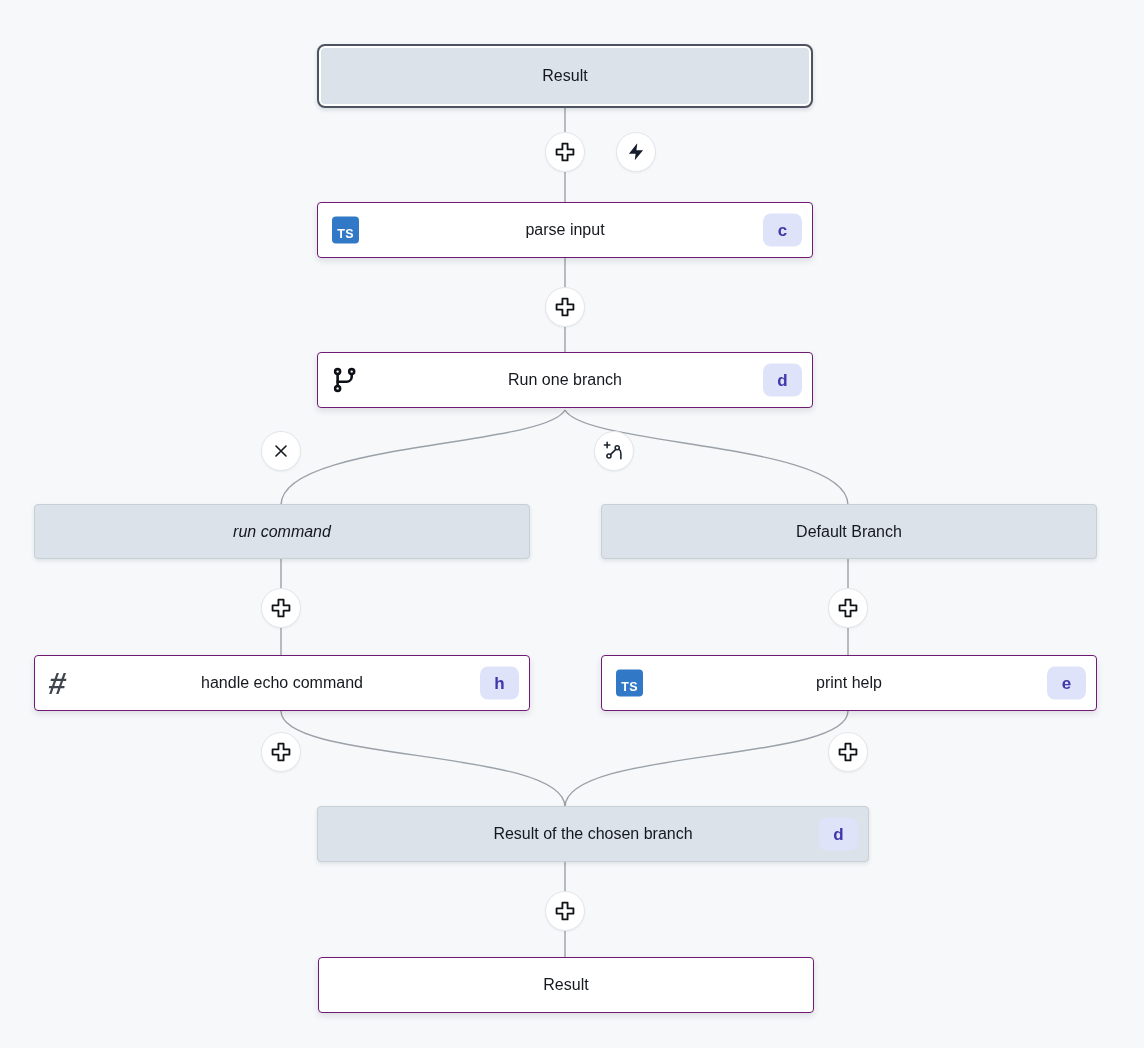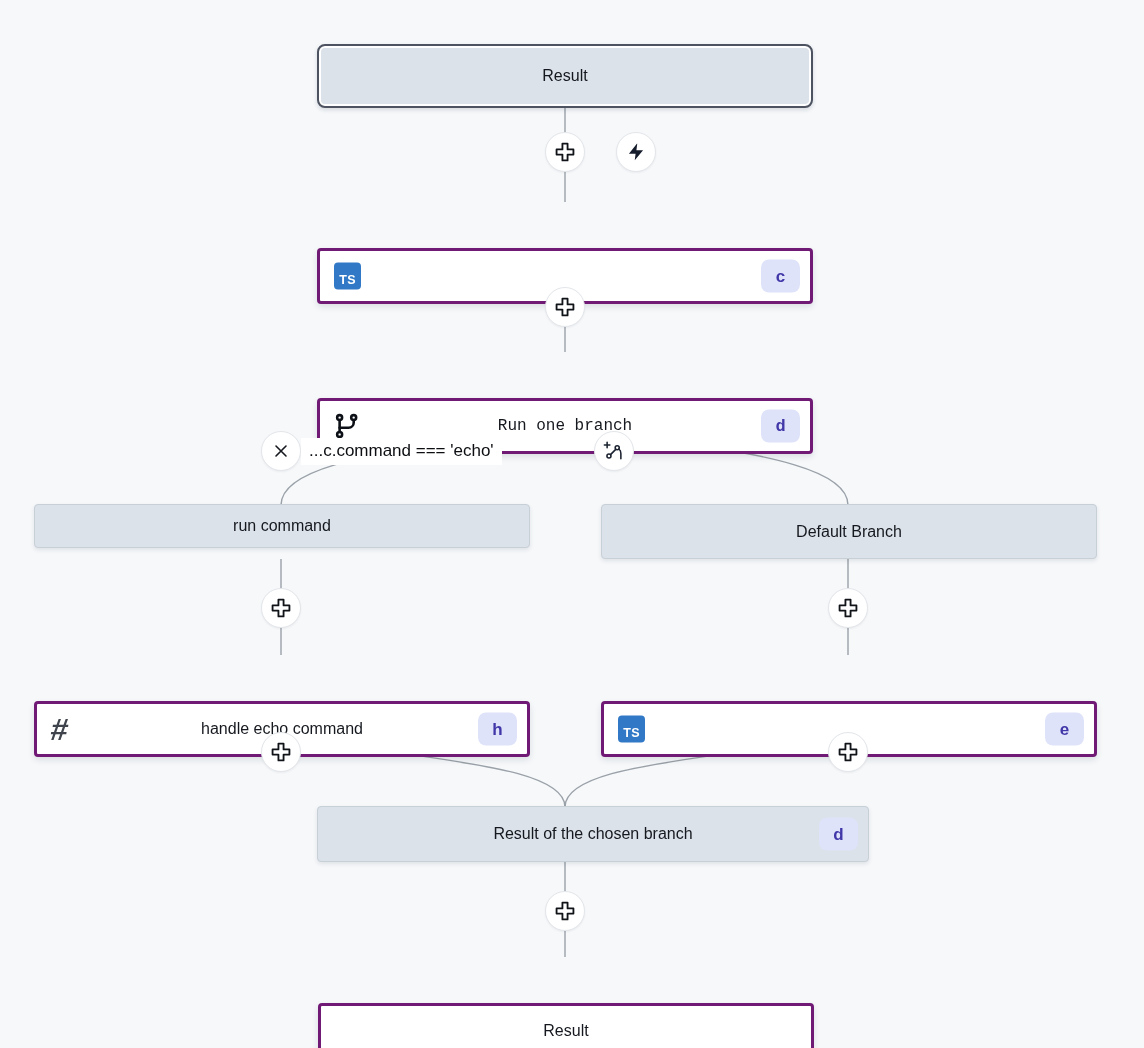--- a/index.html
+++ b/index.html
@@ -21,23 +21,22 @@
     border-radius:4px;
     font-size:16px;color:#15181e;
     z-index:1;
   }
   .node .label{
     position:absolute;left:0;right:0;text-align:center;
     pointer-events:none;
   }
   .white-node{
     background:#ffffff;
-    border:3px solid #701a75;
+    border:1px solid #701a75;
     box-shadow:0 3px 6px rgba(30,41,59,.12);
-    margin-top:46px;
   }
   .header-node{
     background:#dbe2e9;
     border:1px solid #c7cfd7;
     box-shadow:0 2px 4px rgba(30,41,59,.10);
   }
   .selected{
     background:#dbe2e9;
     border:2.5px solid #4d5360;
     border-radius:8px;
@@ -111,60 +110,60 @@
     </svg>
   </div>
   <div class="circle-btn" style="left:616px;top:132px;">
     <svg width="20" height="20" viewBox="0 0 24 24">
       <polygon points="13 2 3.5 14 11.5 14 10.5 22 20.5 10 12.5 10 13.5 2" fill="#151c2c"></polygon>
     </svg>
   </div>
 
   <div class="node white-node" style="left:317px;top:202px;width:496px;height:56px;">
     <span class="node-icon ts-icon">TS</span>
+    <div class="label">parse input</div>
     <span class="badge">c</span>
   </div>
 
   <div class="circle-btn" style="left:545px;top:287px;">
     <svg width="22" height="22" viewBox="0 0 24 24">
       <path d="M9.2 2.8h5.6v6.4h6.4v5.6h-6.4v6.4H9.2v-6.4H2.8V9.2h6.4z" fill="#ffffff" stroke="#101318" stroke-width="2" stroke-linejoin="round"></path>
     </svg>
   </div>
 
-  <div class="node white-node" style="left:317px;top:352px;width:496px;height:56px;font-family:Liberation Mono, monospace;">
+  <div class="node white-node" style="left:317px;top:352px;width:496px;height:56px;">
     <span class="node-icon">
       <svg width="27" height="27" viewBox="0 0 24 24" fill="none" stroke="#0d1117" stroke-width="2.3" stroke-linecap="round">
         <circle cx="5" cy="4.5" r="2.2"></circle>
         <circle cx="5" cy="19.5" r="2.2"></circle>
         <circle cx="17.5" cy="4.5" r="2.2"></circle>
         <path d="M5 6.7 V17.3"></path>
         <path d="M17.5 6.7 V9 a4.5 4.5 0 0 1 -4.5 4.5 H5"></path>
       </svg>
     </span>
     <div class="label">Run one branch</div>
     <span class="badge">d</span>
   </div>
 
   <div class="circle-btn" style="left:261px;top:431px;">
     <svg width="18" height="18" viewBox="0 0 18 18">
       <path d="M4 4 L14 14 M14 4 L4 14" stroke="#15181e" stroke-width="1.6" stroke-linecap="round"></path>
     </svg>
   </div>
-  <div class="cond-label">...c.command === 'echo'</div>
   <div class="circle-btn" style="left:594px;top:431px;">
     <svg width="22" height="22" viewBox="0 0 24 24" fill="none" stroke="#1b2330" stroke-width="1.7" stroke-linecap="round">
       <path d="M4.5 2.5 v6 M1.5 5.5 h6"></path>
       <circle cx="6.5" cy="17.5" r="2.2"></circle>
       <circle cx="15.5" cy="8.5" r="2.2"></circle>
       <path d="M8.2 15.9 L13.9 10.2"></path>
       <path d="M17.3 10 C19.5 11.2 19.5 12.7 19.5 14.7 L19.5 20.5"></path>
     </svg>
   </div>
 
-  <div class="node header-node" style="left:34px;top:504px;width:496px;height:44px;">
+  <div class="node header-node" style="left:34px;top:504px;width:496px;height:55px;font-style:italic;">
     <div class="label">run command</div>
   </div>
   <div class="node header-node" style="left:601px;top:504px;width:496px;height:55px;text-decoration:underline;">
     <div class="label">Default Branch</div>
   </div>
 
   <div class="circle-btn" style="left:261px;top:588px;">
     <svg width="22" height="22" viewBox="0 0 24 24">
       <path d="M9.2 2.8h5.6v6.4h6.4v5.6h-6.4v6.4H9.2v-6.4H2.8V9.2h6.4z" fill="#ffffff" stroke="#101318" stroke-width="2" stroke-linejoin="round"></path>
     </svg>
@@ -175,20 +174,21 @@
     </svg>
   </div>
 
   <div class="node white-node" style="left:34px;top:655px;width:496px;height:56px;">
     <span class="node-icon bash-icon">#</span>
     <div class="label">handle echo command</div>
     <span class="badge">h</span>
   </div>
   <div class="node white-node" style="left:601px;top:655px;width:496px;height:56px;">
     <span class="node-icon ts-icon">TS</span>
+    <div class="label">print help</div>
     <span class="badge">e</span>
   </div>
 
   <div class="circle-btn" style="left:261px;top:732px;">
     <svg width="22" height="22" viewBox="0 0 24 24">
       <path d="M9.2 2.8h5.6v6.4h6.4v5.6h-6.4v6.4H9.2v-6.4H2.8V9.2h6.4z" fill="#ffffff" stroke="#101318" stroke-width="2" stroke-linejoin="round"></path>
     </svg>
   </div>
   <div class="circle-btn" style="left:828px;top:732px;">
     <svg width="22" height="22" viewBox="0 0 24 24">

